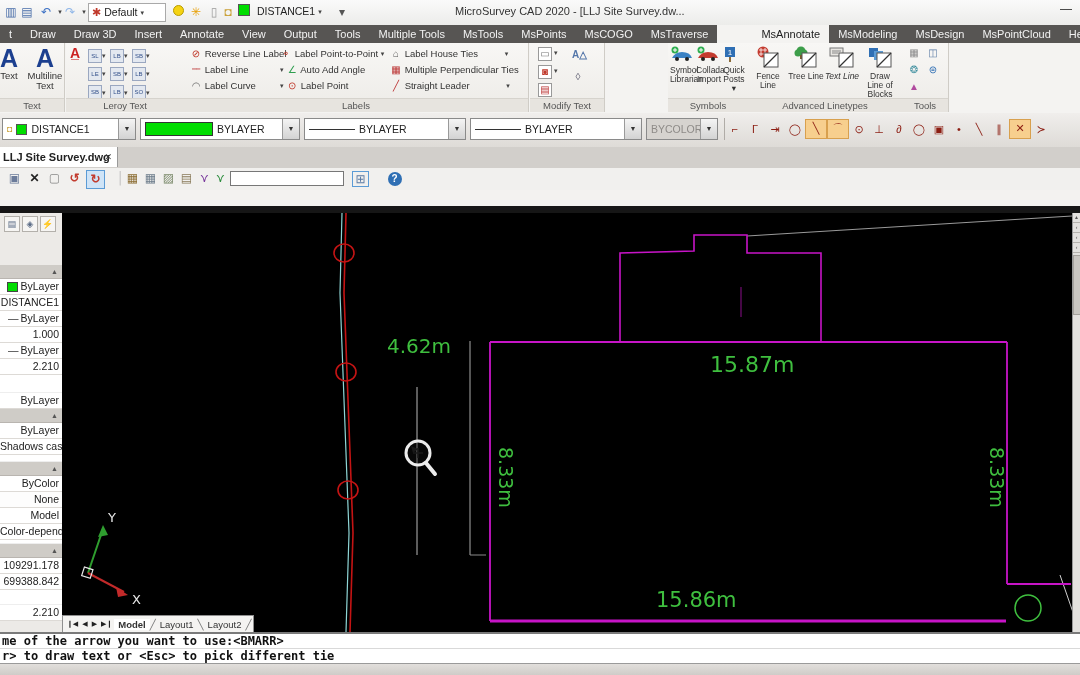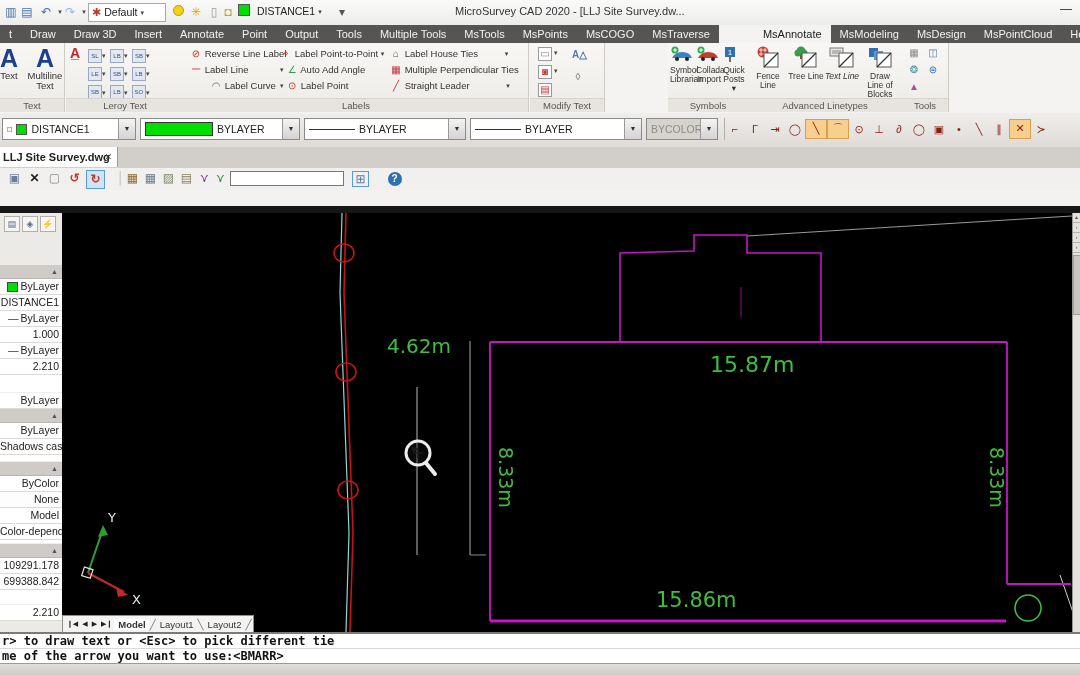--- a/index.html
+++ b/index.html
@@ -118,21 +118,21 @@
     <span id="title-text">MicroSurvey CAD 2020 - [LLJ Site Survey.dw...</span>
     <span id="min-btn">—</span>
   </div>
 
   <div id="menubar" class="abs">
     <span class="mtab">t</span>
     <span class="mtab">Draw</span>
     <span class="mtab">Draw 3D</span>
     <span class="mtab">Insert</span>
     <span class="mtab">Annotate</span>
-    <span class="mtab">Point</span>
+    <span class="mtab">View</span>
     <span class="mtab">Output</span>
     <span class="mtab">Tools</span>
     <span class="mtab">Multiple Tools</span>
     <span class="mtab">MsTools</span>
     <span class="mtab">MsPoints</span>
     <span class="mtab">MsCOGO</span>
     <span class="mtab">MsTraverse</span>
     <span class="mtab active">MsAnnotate</span>
     <span class="mtab">MsModeling</span>
     <span class="mtab">MsDesign</span>
@@ -172,21 +172,21 @@
 
     <div class="panel" style="left:184px;width:344px;">
       <div class="lrow" style="left:6px;top:4px;">
         <span class="lic" style="color:#c0392b;">⊘</span>
         <span>Reverse Line Label</span>
       </div>
       <div class="lrow" style="left:6px;top:20px;">
         <span class="lic" style="color:#b33;">᠆᠆</span>
         <span>Label Line</span>
       </div>
-      <div class="lrow" style="left:6px;top:36px;margin-left:20px;">
+      <div class="lrow" style="left:6px;top:36px;">
         <span class="lic" style="color:#666;">◠</span>
         <span>Label Curve</span>
       </div>
       <div class="lrow" style="left:96px;top:4px;">
         <span class="lic" style="color:#c0392b;">⚬</span>
         <span>Label Point-to-Point</span>
         <span class="mc">▾</span>
       </div>
       <div class="lrow" style="left:96px;top:20px;">
         <span class="mc">▾</span>
@@ -491,18 +491,18 @@
     <span class="nbtn">▶❙</span>
     <span class="ntab active">Model</span>
     <span class="nsl">╱</span>
     <span class="ntab">Layout1</span>
     <span class="nsl">╲</span>
     <span class="ntab">Layout2</span>
     <span class="nsl">╱</span>
   </div>
 
   <div id="cmd" class="abs">
+    <div class="cline">me of the arrow you want to use:&lt;BMARR&gt;</div>
     <div class="cline">r&gt; to draw text or &lt;Esc&gt; to pick different tie</div>
-    <div class="cline">me of the arrow you want to use:&lt;BMARR&gt;</div>
   </div>
 
   <div id="statusbar" class="abs"></div>
 </div>
 
 </body></html>

